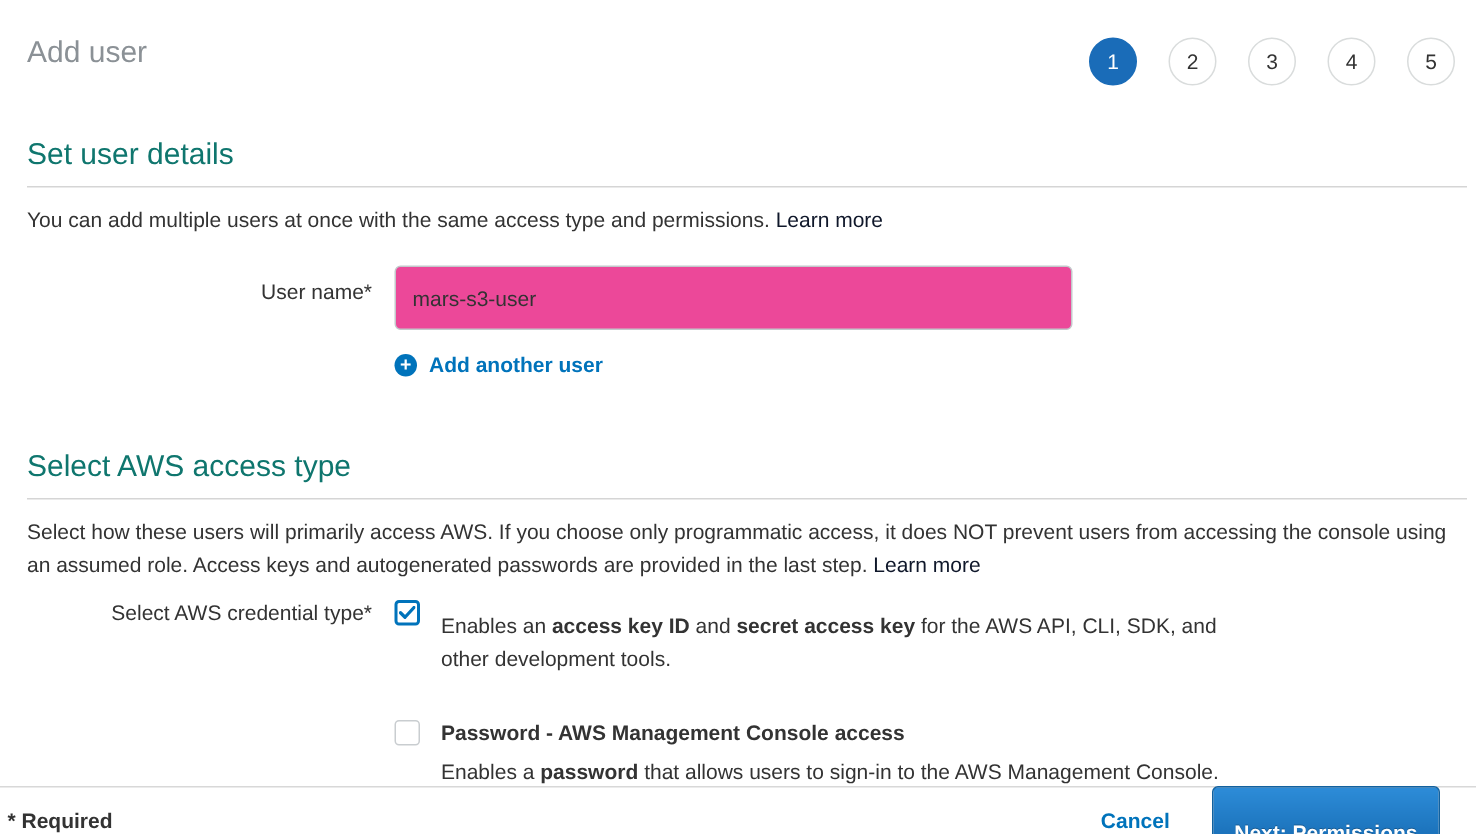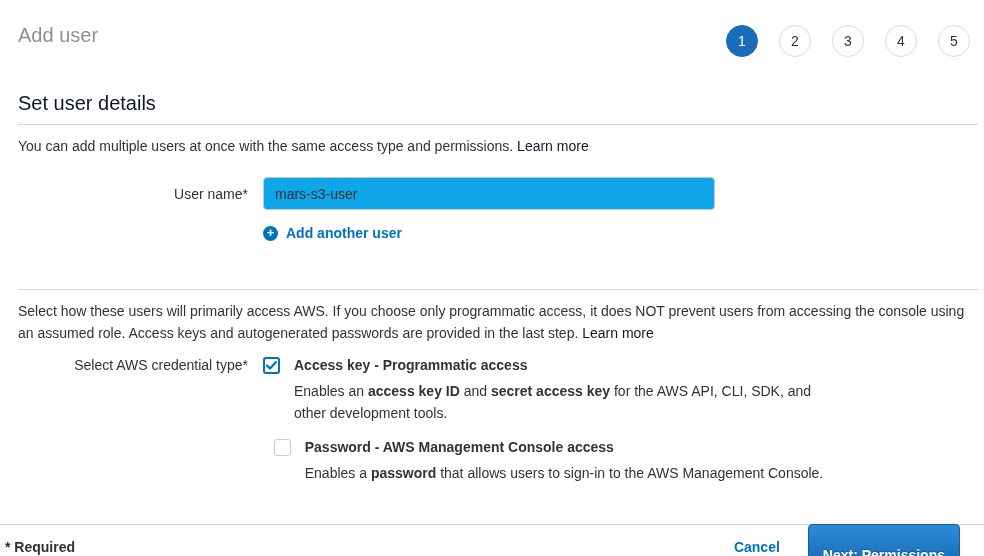--- a/index.html
+++ b/index.html
@@ -21,55 +21,55 @@
   .steps { display: flex; gap: 21px; padding-top: 5px; margin-right: 8px; }
   .step-circle {
     width: 32px; height: 32px; border-radius: 50%;
     display: flex; align-items: center; justify-content: center;
     font-size: 14px; color: #333;
     background: #fff; border: 1px solid #d9dcdc;
   }
   .step-circle.active { background: #1a6cb8; border-color: #1a6cb8; color: #fff; }
 
   
-  .section-heading { font-size: 20px; font-weight: 400; color: #0f172a; margin: 0; line-height: 24px; }
+  .section-heading { font-size: 20px; font-weight: 400; color: #0f766e; margin: 0; line-height: 24px; }
   .rule { border: none; border-top: 1px solid #d5d5d5; margin: 9px 0 0 0; }
   .intro { margin: 10px 0 0 0; line-height: 22px; color: #333; }
   a.link { color: #0f172a; text-decoration: none; cursor: pointer; }
   a.link-bold { color: #0073bb; font-weight: bold; text-decoration: none; cursor: pointer; }
 
   
   .form-row { display: flex; align-items: flex-start; }
   .label-col { width: 230px; flex: none; text-align: right; font-weight: normal; color: #333; }
   .content-col { margin-left: 15px; }
 
   .username-row { margin-top: 20px; }
   .username-row .label-col { padding-top: 9px; }
   .text-input {
-    width: 452px; height: 33px;
+    width: 452px; height: 43px;
     border: 1px solid #c3c8cb; border-radius: 4px;
     padding: 0 11px; font-size: 14px; color: #333;
     font-family: "Liberation Sans", sans-serif;
-    outline: none; background: #0ea5e9;
+    outline: none; background: #ec4899;
   }
   .add-row { margin-top: 14px; }
   .add-link { display: inline-flex; align-items: center; gap: 8px; }
   .plus-icon {
     width: 15px; height: 15px; border-radius: 50%;
     background: #0073bb; color: #fff;
     display: inline-flex; align-items: center; justify-content: center;
     font-size: 13px; font-weight: bold; line-height: 1;
     padding-bottom: 1px;
   }
 
   .section2 { margin-top: 48px; }
 
   .cred-row { margin-top: 13px; }
   .option { display: flex; align-items: flex-start; }
-  .option + .option { margin-top: 15px; justify-content: center; }
+  .option + .option { margin-top: 30px; }
   .checkbox {
     width: 17px; height: 17px; flex: none;
     border-radius: 3px; background: #fff;
     border: 1px solid #c9cdd0;
     display: flex; align-items: center; justify-content: center;
     margin-top: 0px; cursor: pointer;
   }
   .checkbox.checked { border: 2px solid #0073bb; }
   .option-body { margin-left: 14px; }
   .option-title { font-weight: bold; color: #333; line-height: 17px; }
@@ -131,35 +131,35 @@
       <div class="content-col">
         <a class="link-bold add-link">
             <span class="plus-icon">+</span>
             <span>Add another user</span>
           </a>
       </div>
     </div>
   </div>
 
   <div class="section2">
+    <h2 class="section-heading">Select AWS access type</h2>
     <hr class="rule">
     <p class="intro"><span>Select how these users will primarily access AWS. If you choose only programmatic access, it does NOT prevent users from accessing the console using an assumed role. Access keys and autogenerated passwords are provided in the last step. </span><a class="link">Learn more</a></p>
 
     <div class="form-row cred-row">
       <div class="label-col">Select AWS credential type*</div>
       <div class="content-col">
 
         <div class="option">
           <div class="checkbox checked">
             <svg width="11" height="9" viewBox="0 0 11 9">
                 <polyline points="1,4.5 4,7.5 10,1" fill="none" stroke="#0073bb" stroke-width="2.2" stroke-linecap="round" stroke-linejoin="round"></polyline>
               </svg>
           </div>
           <div class="option-body">
-            <div class="option-title">Access key - Programmatic access</div>
             <p class="option-desc"><span>Enables an </span><b>access key ID</b><span> and </span><b>secret access key</b><span> for the AWS API, CLI, SDK, and other development tools.</span></p>
           </div>
         </div>
 
         <div class="option">
           <div class="checkbox"></div>
           <div class="option-body">
             <div class="option-title">Password - AWS Management Console access</div>
             <p class="option-desc"><span>Enables a </span><b>password</b><span> that allows users to sign-in to the AWS Management Console.</span></p>
           </div>

